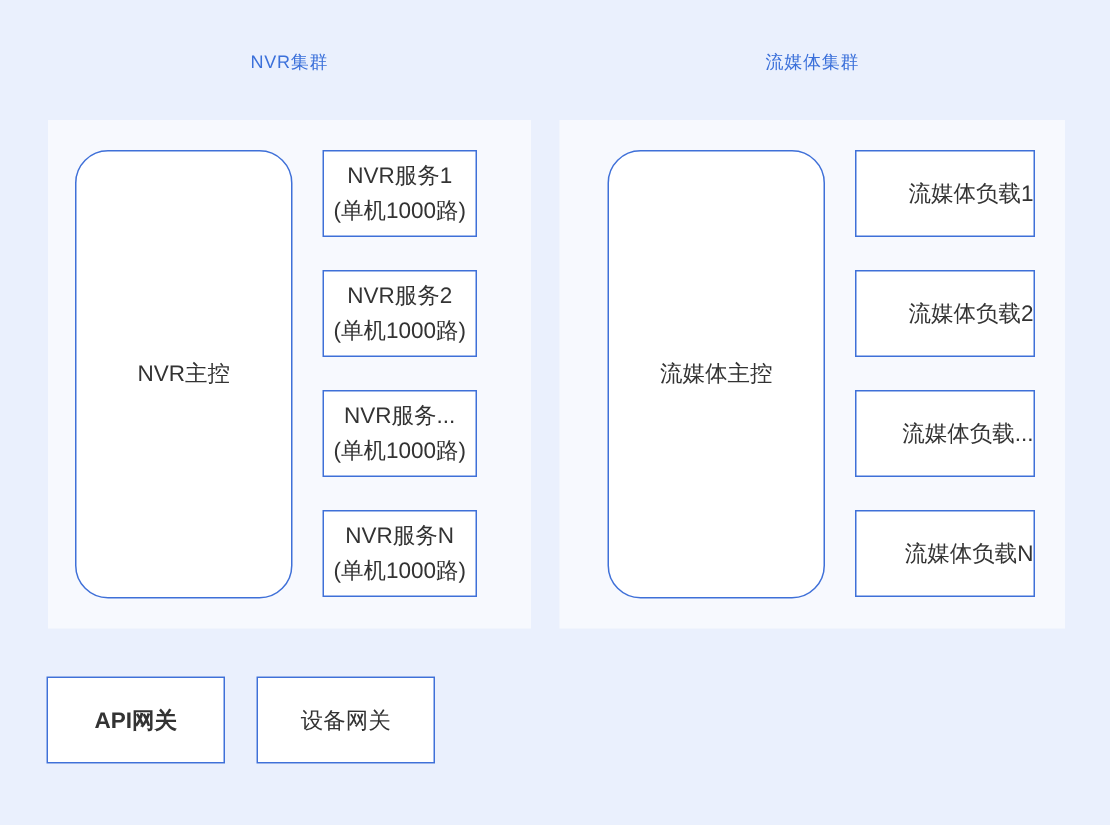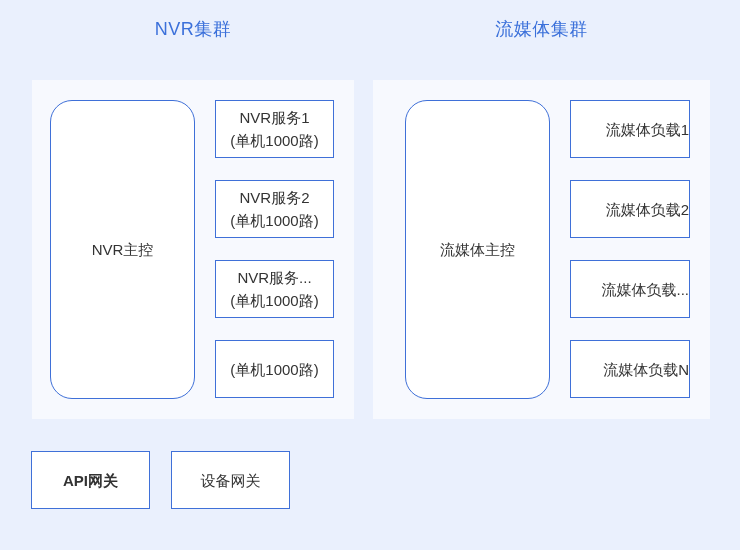--- a/index.html
+++ b/index.html
@@ -9,25 +9,25 @@
   body {
     width: 740px;
     height: 550px;
     position: relative;
     overflow: hidden;
     background: #eaf0fd;
     font-family: "Liberation Sans", sans-serif;
   }
   .cluster-title {
     position: absolute;
-    top: 18px;
+    top: 30px;
     height: 22px;
     line-height: 22px;
     text-align: center;
-    font-size: 18px;
+    font-size: 12px;
     font-weight: 500;
     letter-spacing: 0.5px;
     color: #3b70da;
   }
   .title-left  { left: 32px;  width: 322px; }
   .title-right { left: 373px; width: 337px; }
 
   .panel {
     position: absolute;
     top: 80px;
@@ -49,21 +49,21 @@
     text-align: center;
     color: #333333;
     font-size: 15px;
     line-height: 23px;
   }
   .master { top: 20px; width: 145px; height: 299px; border-radius: 22px; }
   .master-left  { left: 18px; }
   .master-right { left: 32px; }
 
   .worker { height: 58px; }
-  .worker-left  { left: 183px; width: 119px; }
+  .worker-left  { left: 183px; width: 103px; }
   .worker-right { left: 197px; width: 120px; align-items: flex-end; }
   .w0 { top: 20px; }
   .w1 { top: 100px; }
   .w2 { top: 180px; }
   .w3 { top: 260px; }
 
   .gateway {
     top: 451px;
     width: 119px;
     height: 58px;
@@ -90,20 +90,21 @@
   </div>
   <div class="node worker worker-left w1">
     <span class="label">NVR服务2</span>
     <span class="label">(单机1000路)</span>
   </div>
   <div class="node worker worker-left w2">
     <span class="label">NVR服务...</span>
     <span class="label">(单机1000路)</span>
   </div>
   <div class="node worker worker-left w3">
+    <span class="label">NVR服务N</span>
     <span class="label">(单机1000路)</span>
   </div>
 </div>
 
 <div class="panel panel-right">
   <div class="node master master-right">
     <span class="label">流媒体主控</span>
   </div>
   <div class="node worker worker-right w0">
     <span class="label">流媒体负载1</span>

